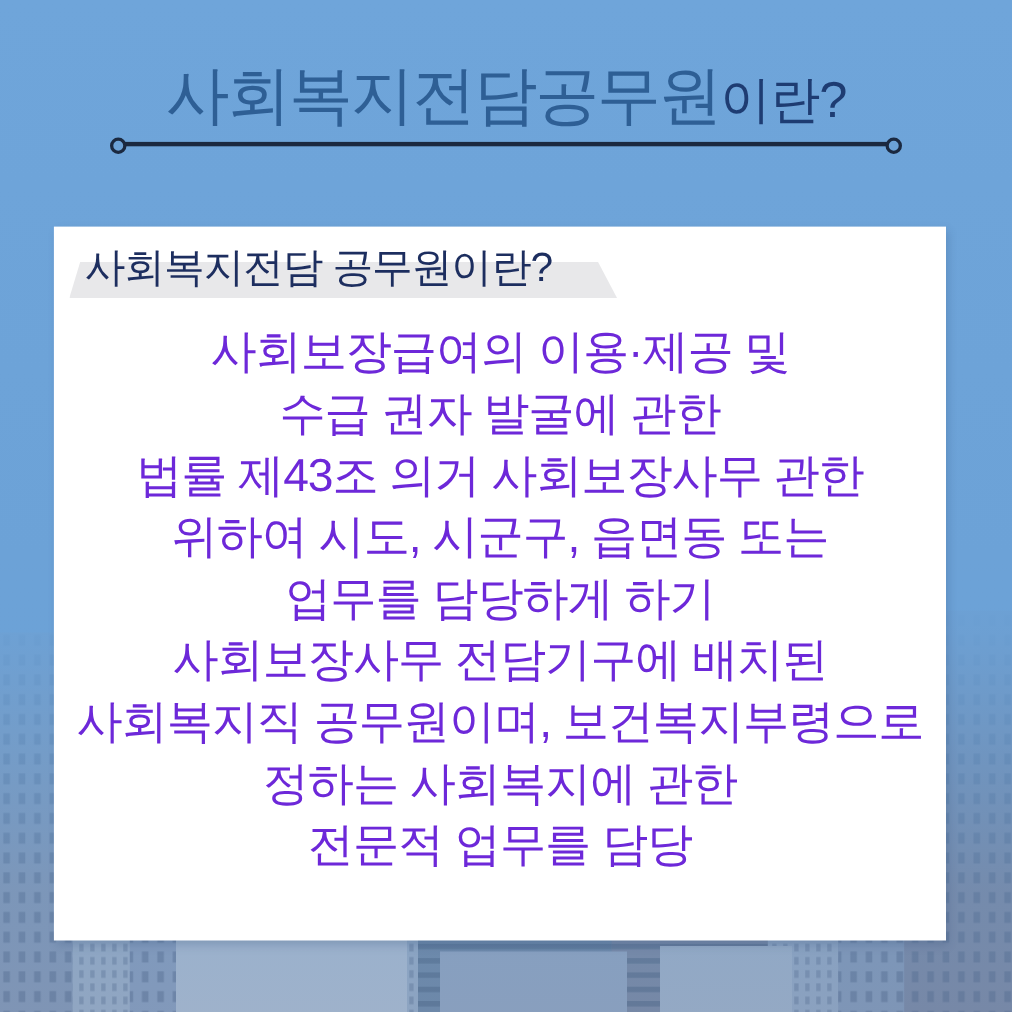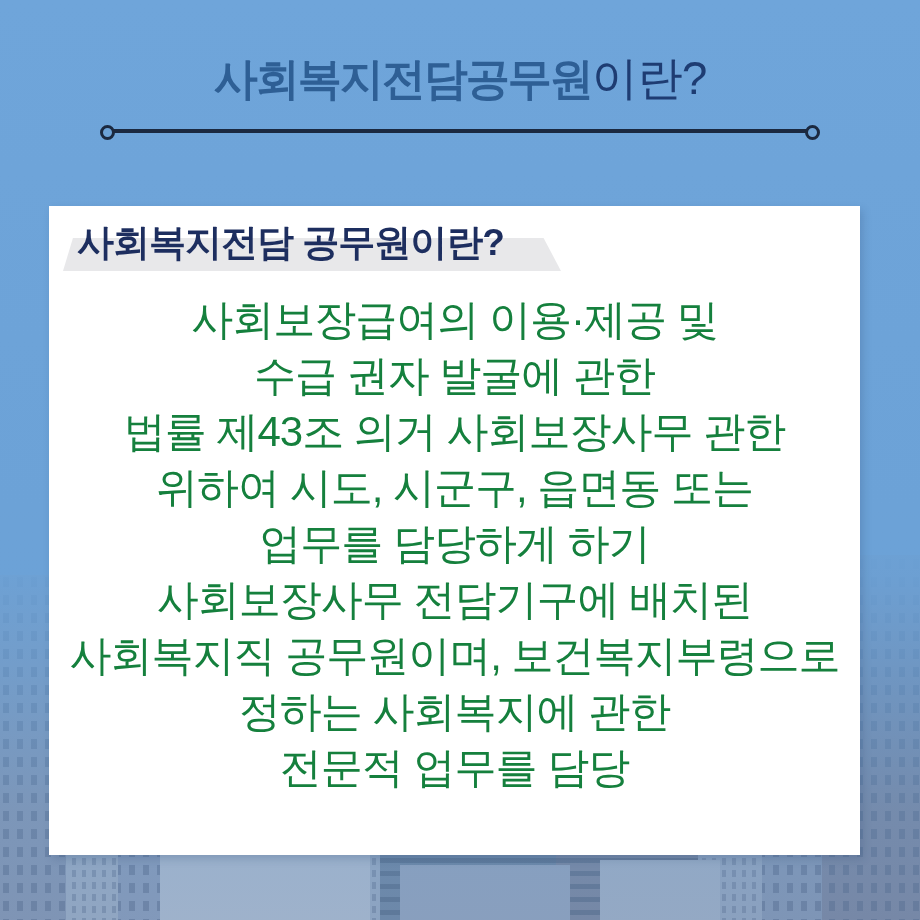--- a/index.html
+++ b/index.html
@@ -33,22 +33,22 @@
 
   
   .title-wrap {
     position: absolute;
     top: 48px; left: 0;
     width: 100%;
     text-align: center;
     white-space: nowrap;
   }
   .title-emphasis {
-    font-size: 44px;
-    font-weight: 700;
+    font-size: 58px;
+    font-weight: 400;
     letter-spacing: -2px;
     color: #2E5F95;
   }
   .title-suffix {
     font-size: 46px;
     font-weight: 400;
     letter-spacing: -1px;
     color: #1E3C72;
   }
   .title-underline {
@@ -87,29 +87,29 @@
     position: absolute;
     left: 14px; top: 32px;
     width: 498px; height: 33px;
     background: #E8E8EA;
     clip-path: polygon(2% 0, 96.5% 0, 100% 100%, 0 100%);
   }
   .heading-text {
     position: absolute;
     left: 28px; top: 12px;
     font-size: 37px;
-    font-weight: 700;
+    font-weight: 400;
     letter-spacing: -1px;
     color: #1D2E5F;
     white-space: nowrap;
   }
   .card-body {
     margin-top: 18px;
     text-align: center;
-    color: #15803d;
+    color: #6d28d9;
     font-size: 42px;
     font-weight: 300;
     letter-spacing: -1px;
   }
   .body-line {
     line-height: 56px;
     white-space: nowrap;
   }
 </style>
 </head>

